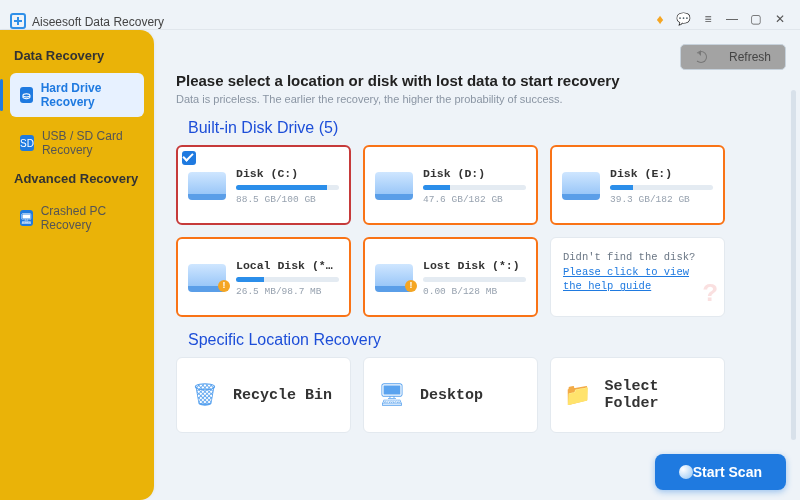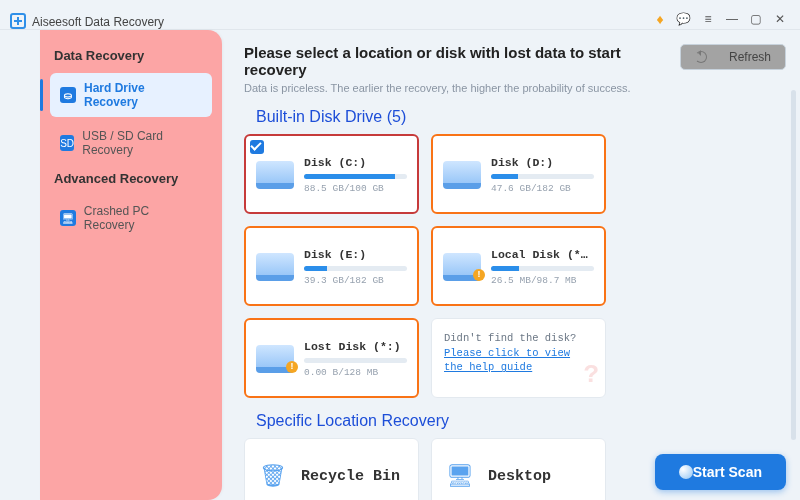--- a/index.html
+++ b/index.html
@@ -8,30 +8,30 @@
   .titlebar { height:30px; display:flex; align-items:flex-end; padding:0 10px; background:#eef3f8; border-bottom:1px solid #e0e6ec; }
   .titlebar .logo { width:16px; height:16px; border:2px solid #2f8fe8; border-radius:3px; position:relative; margin-right:6px; }
   .titlebar .logo:before, .titlebar .logo:after { content:""; position:absolute; background:#2f8fe8; }
   .titlebar .logo:before { width:8px; height:2px; left:2px; top:5px; }
   .titlebar .logo:after { width:2px; height:8px; left:5px; top:2px; }
   .titlebar .title { font-size:12px; color:#444; }
   .titlebar .spacer { flex:1; }
   .tb-btn { width:20px; height:20px; display:flex; align-items:center; justify-content:center; font-size:12px; color:#555; cursor:pointer; margin-left:4px; }
   .tb-diamond { color:#f5a623; font-size:14px; }
   .body { flex:1; display:flex; min-height:0; }
-  .sidebar { width:182px; background:#fca5a5; border-radius:0 14px 14px 0; padding:12px 10px; box-shadow:1px 0 3px rgba(0,0,0,.04);margin-left:40px; }
+  .sidebar { width:154px; background:#eab308; border-radius:0 14px 14px 0; padding:12px 10px; box-shadow:1px 0 3px rgba(0,0,0,.04); }
   .side-header { font-size:13px; font-weight:700; color:#333; margin:6px 4px 10px; }
   .side-item { display:flex; align-items:center; padding:8px 10px; border-radius:6px; font-size:12px; color:#555; cursor:pointer; margin-bottom:4px; position:relative; }
   .side-item.active { background:#e7f1ff; color:#1f7ae0; font-weight:600; }
   .side-item.active:before { content:""; position:absolute; left:-10px; top:6px; bottom:6px; width:3px; background:#1f7ae0; border-radius:2px; }
   .side-icon { width:16px; height:16px; margin-right:8px; border-radius:3px; display:flex; align-items:center; justify-content:center; font-size:10px; }
   .ico-hd { background:#1f7ae0; color:#fff; }
   .main { flex:1; padding:14px 14px 10px 22px; overflow:auto; position:relative; }
   .main-head { display:flex; align-items:flex-start; }
-  .main-head-txt { flex:1; }
+  .main-head-txt { flex:1;margin-top:28px; }
   .h1 { font-size:15px; font-weight:700; color:#222; }
   .h2 { font-size:11px; color:#8a95a3; margin-top:4px; }
   .refresh { border:1px solid #c7d2dc; background:#a3a3a3; border-radius:5px; padding:5px 14px; font-size:12px; color:#444; cursor:pointer; display:flex; align-items:center; gap:22px; }
   .refresh-icon { width:12px; height:12px; border:1.5px solid #777; border-left-color:transparent; border-radius:50%; position:relative; }
   .refresh-icon:after { content:""; position:absolute; top:-2px; left:-1px; border:3px solid transparent; border-right-color:#777; }
   .section-label { font-size:16px; color:#1d4ed8; margin:14px 12px 8px; }
   .grid { display:flex; gap:12px; flex-wrap:wrap;font-family:Liberation Mono, monospace; }
   .card { width:175px; height:80px; background:#fff; border:2px solid #f97316; border-radius:6px; padding:10px 10px 8px; display:flex; align-items:center; gap:10px; cursor:pointer; position:relative; }
   .card.highlight { border:2px solid #c63a3a; }
   .check { position:absolute; top:4px; left:4px; width:14px; height:14px; background:#1f7ae0; border-radius:3px; }

